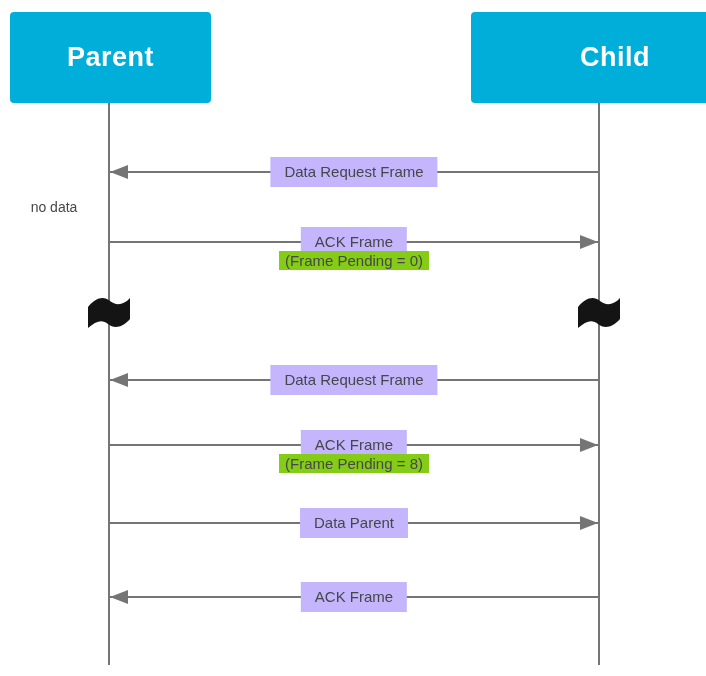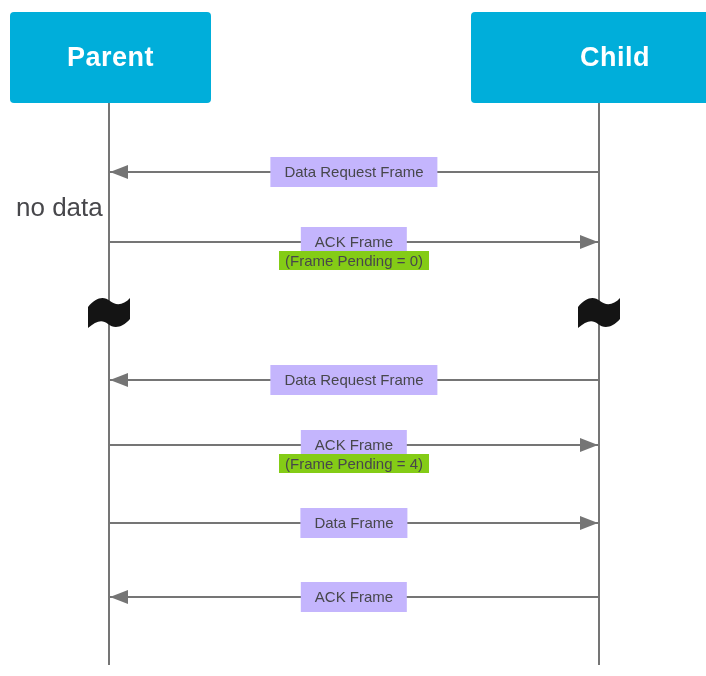--- a/index.html
+++ b/index.html
@@ -64,23 +64,23 @@
     transform:translateY(-50%);
     border-top:7px solid transparent;
     border-bottom:7px solid transparent;
   }
   .arrowhead-left{left:1px;border-right:18px solid var(--line);}
   .arrowhead-right{right:1px;border-left:18px solid var(--line);}
   .msg-1{top:172px;} .msg-2{top:242px;} .msg-3{top:380px;}
   .msg-4{top:445px;} .msg-5{top:523px;} .msg-6{top:597px;}
   
   .annotation{
-    position:absolute;left:16px;width:92px;
-    text-align:left;
-    font-size:26px;line-height:25px;color:var(--text);
+    position:absolute;left:8px;width:92px;
+    text-align:center;
+    font-size:14px;line-height:25px;color:var(--text);
   }
   .annotation-1{top:195px;}
   .annotation-2{top:387px;}
   
   .flag{position:absolute;top:294px;width:48px;height:36px;}
   .flag-parent{left:85px;}
   .flag-child{left:575px;}
 </style>
 </head>
 <body>
@@ -122,27 +122,27 @@
     <div class="msg-line"></div>
     <div class="arrowhead arrowhead-left"></div>
     <div class="msg-label">Data Request Frame</div>
 
   </div>
 
   <div class="msg msg-4">
     <div class="msg-line"></div>
     <div class="arrowhead arrowhead-right"></div>
     <div class="msg-label">ACK Frame</div>
-    <div class="msg-sub">(Frame Pending = 4)</div>
+    <div class="msg-sub">(Frame Pending = 8)</div>
   </div>
 
   <div class="msg msg-5">
     <div class="msg-line"></div>
     <div class="arrowhead arrowhead-right"></div>
-    <div class="msg-label">Data Frame</div>
+    <div class="msg-label">Data Parent</div>
 
   </div>
 
   <div class="msg msg-6">
     <div class="msg-line"></div>
     <div class="arrowhead arrowhead-left"></div>
     <div class="msg-label">ACK Frame</div>
 
   </div>
 

